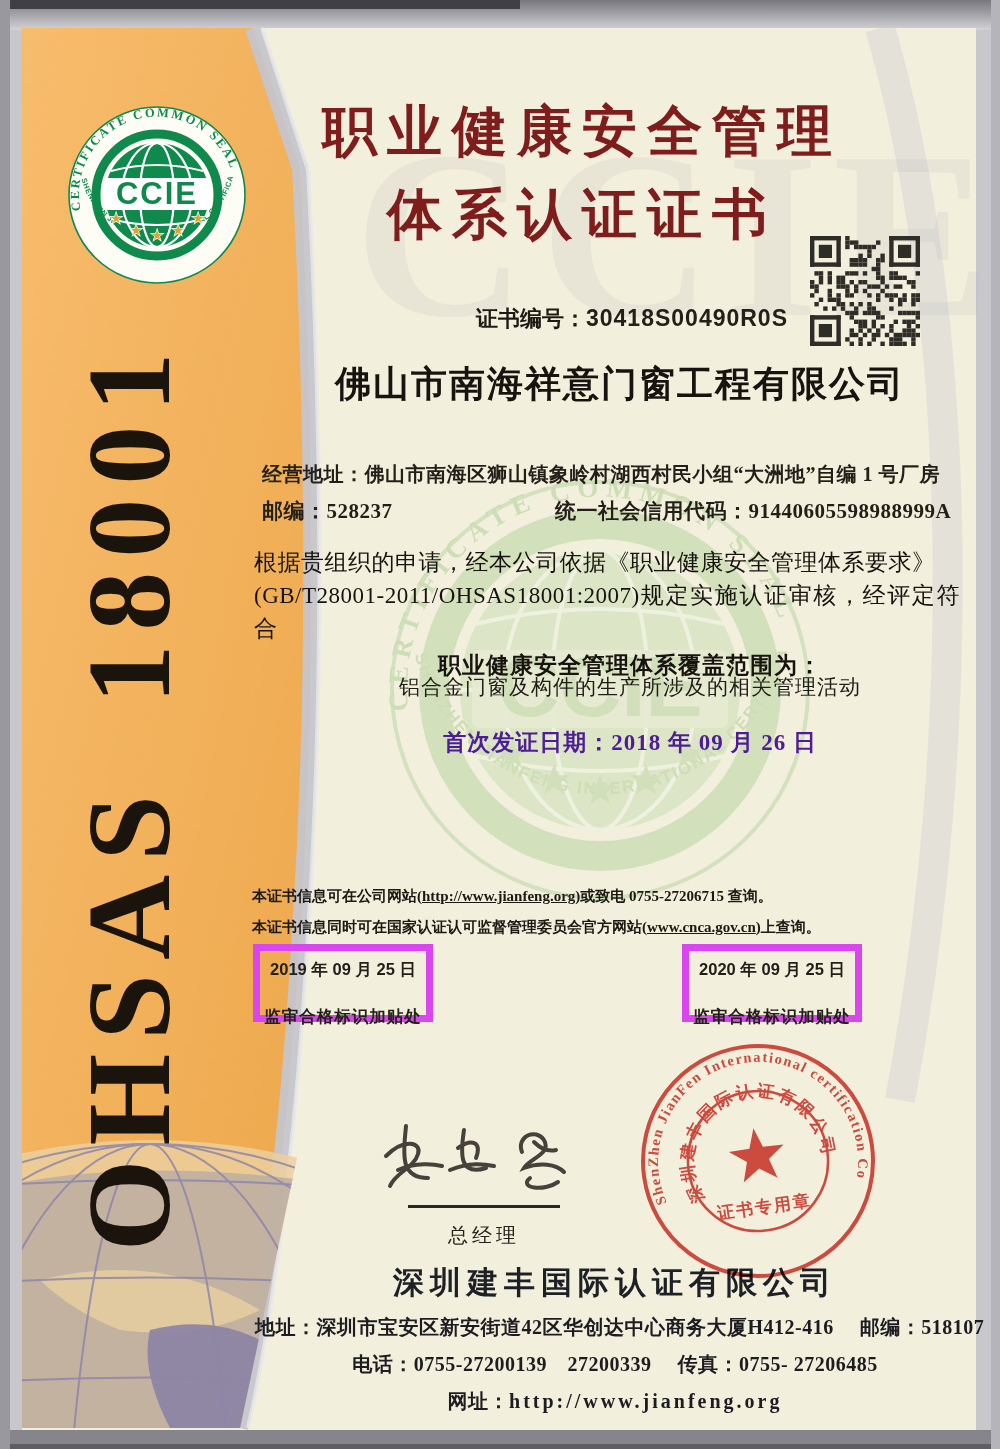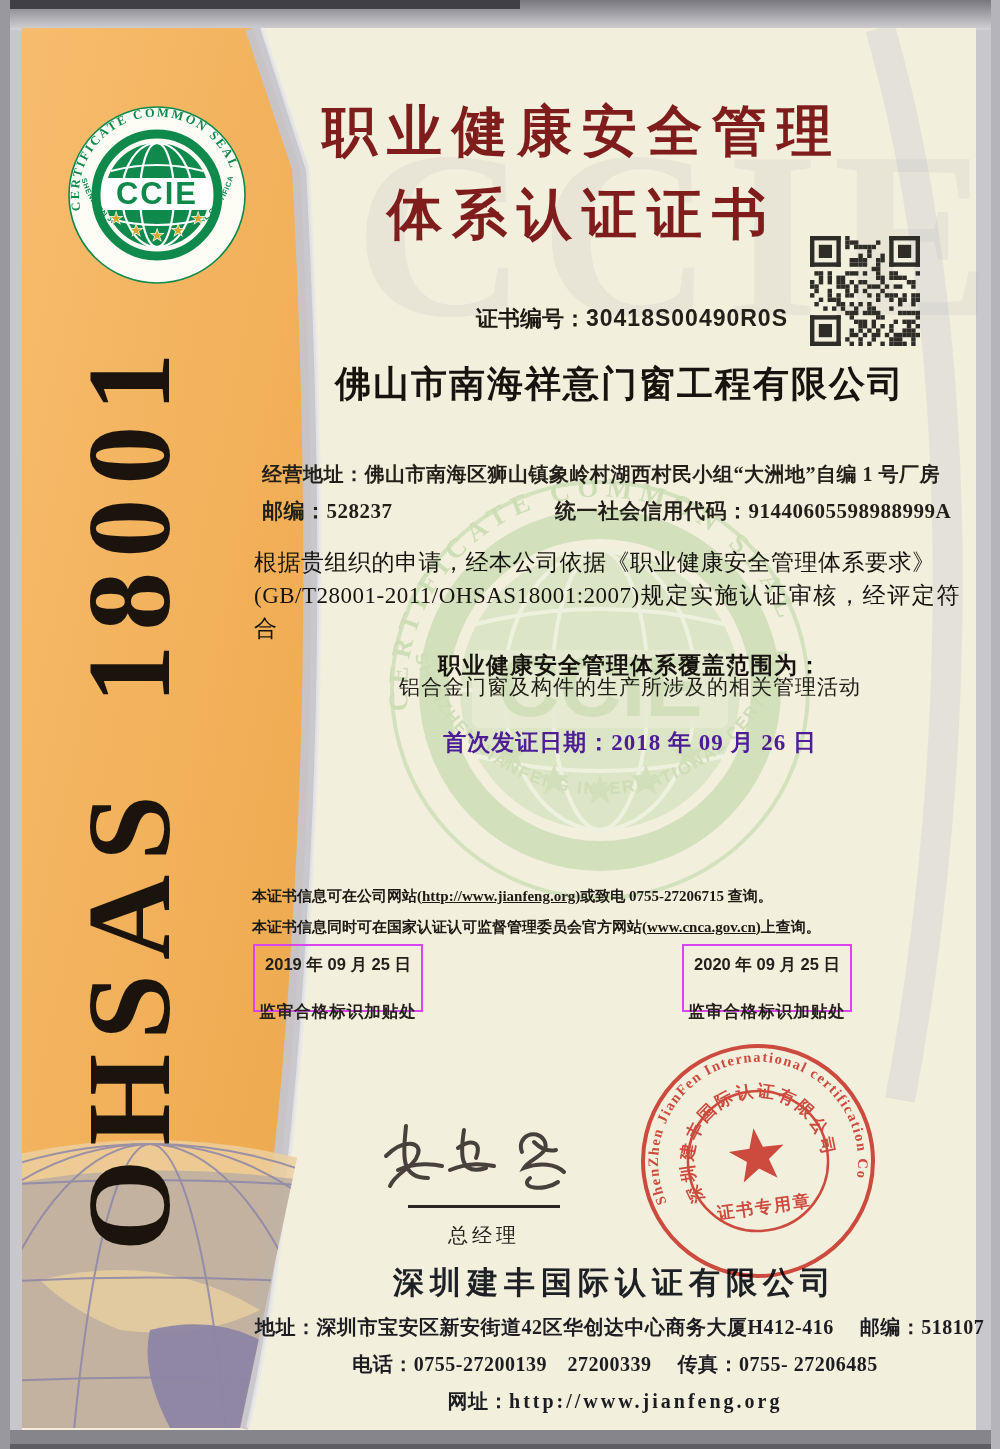--- a/index.html
+++ b/index.html
@@ -17,21 +17,21 @@
   .certno-val{font-family:"Liberation Sans","DejaVu Sans",sans-serif;font-size:23px;font-weight:bold;color:#23201a;letter-spacing:1px;}
   .company{font-size:36px;font-weight:bold;color:#17140f;letter-spacing:2px;white-space:nowrap;}
   .addr{font-size:20px;font-weight:bold;color:#221f18;letter-spacing:.5px;white-space:nowrap;}
   .para{font-size:23px;color:#17140f;line-height:33px;text-align:justify;letter-spacing:.5px;}
   .scope-h{font-size:23px;font-weight:bold;color:#17140f;letter-spacing:1px;}
   .scope-t{font-size:21px;color:#201d17;letter-spacing:1px;}
   .issue{font-size:23px;font-weight:bold;color:#4c1d95;letter-spacing:1px;}
   .fine{font-size:16.5px;font-weight:bold;color:#1c1913;line-height:27.5px;text-align:justify;}
   .info{font-size:15px;font-weight:bold;color:#1c1913;white-space:nowrap;}
   .u{text-decoration:underline;}
-  .sticker{border:2px solid #d946ef;text-align:center;padding-top:8px;background:transparent;}
+  .sticker{border:7px solid #d946ef;text-align:center;padding-top:8px;background:transparent;}
   .sticker .d{font-family:"Liberation Sans","DejaVu Sans",sans-serif;font-size:16.5px;font-weight:bold;color:#23201a;}
   .sticker .l{font-size:16.5px;font-weight:bold;color:#23201a;margin-top:25px;letter-spacing:1px;}
   .sig-title{font-size:20px;color:#26231c;letter-spacing:4px;}
   .issuer{font-family:"Liberation Sans","DejaVu Sans",sans-serif;font-size:31px;font-weight:bold;color:#1d2024;letter-spacing:6px;white-space:nowrap;}
   .foot{font-size:20px;font-weight:bold;color:#1d1c20;white-space:nowrap;letter-spacing:.5px;}
   .foot .sp{display:inline-block;width:26px;}
   .websp{letter-spacing:3px;}
   .sigline{background:#2a2620;height:3px;}
 </style>
 </head>

